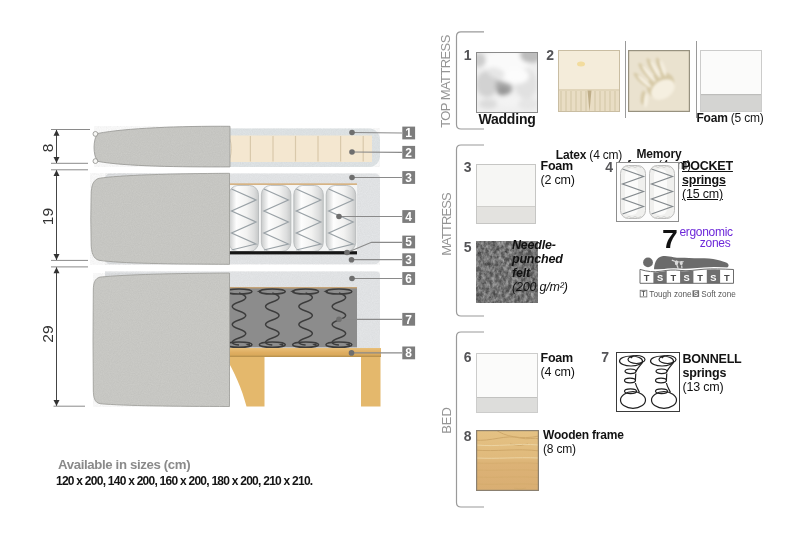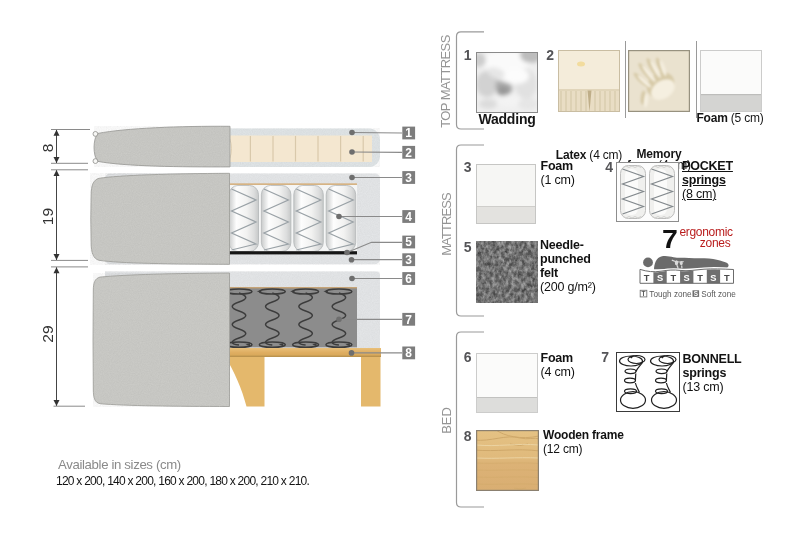--- a/index.html
+++ b/index.html
@@ -314,39 +314,39 @@
 
 <div class="abs" style="left:475.5px;top:163.5px;">
 <svg width="60" height="60" viewBox="0 0 60 60">
 <rect x="0" y="0" width="60" height="60" fill="#f6f6f4"></rect>
 <rect x="0" y="42" width="60" height="18" fill="#e3e2df"></rect>
 <rect x="0" y="42" width="60" height="1" fill="#cfcecb"></rect>
 <rect x="0.5" y="0.5" width="59" height="59" fill="none" stroke="#c6c6c4"></rect>
 </svg>
 </div>
 
-<div class="abs itm" style="left:540.5px;top:159.4px;">Foam<br><span class="rg">(1 cm)</span></div>
+<div class="abs itm" style="left:540.5px;top:159.4px;">Foam<br><span class="rg">(2 cm)</span></div>
 
 <div class="abs num" style="left:599px;top:159.5px;">4</div>
 
 <div class="abs" style="left:615.5px;top:162px;">
 <svg width="63" height="60" viewBox="0 0 63 60">
 <rect x="0.5" y="0.5" width="62" height="59" fill="#fdfdfd" stroke="#8d8d8d"></rect>
 <g id="pkl">
 <rect x="4.5" y="3.5" width="25" height="53" rx="8" fill="#f0f0ee" stroke="#bdbdbc"></rect>
 <rect x="9" y="7" width="13" height="46" rx="6" fill="#fbfbfa"></rect>
 <path d="M7,5.5 q3,-3 6,0 q3,-3 6,0 q3,-3 6,0" fill="none" stroke="#cfcfcd" stroke-width="1"></path>
 <path d="M7,54.5 q3,3 6,0 q3,3 6,0 q3,3 6,0" fill="none" stroke="#cfcfcd" stroke-width="1"></path>
 <path d="M6.5,7 L27.5,14.5 L6.5,22 L27.5,29.5 L6.5,37 L27.5,44.5 L6.5,52" fill="none" stroke="#83898d" stroke-width="1.2"></path>
 </g>
 <use href="#pkl" x="29"></use>
 </svg>
 </div>
 
-<div class="abs itm" style="left:682px;top:159.2px;text-decoration:underline;">POCKET<br>springs<br><span class="rg">(8 cm)</span></div>
+<div class="abs itm" style="left:682px;top:159.2px;text-decoration:underline;">POCKET<br>springs<br><span class="rg">(15 cm)</span></div>
 
 <div class="abs num" style="left:457.5px;top:239.5px;">5</div>
 
 <div class="abs" style="left:475.5px;top:241px;">
 <svg width="62" height="62" viewBox="0 0 62 62">
 <rect x="0" y="0" width="62" height="62" fill="#6d6d6d"></rect>
 <rect x="0" y="0" width="62" height="62" filter="url(#feltn2)"></rect>
 <rect x="0" y="0" width="62" height="62" filter="url(#feltn3)"></rect>
 <defs>
 <filter id="feltn2" x="0" y="0" width="100%" height="100%">
@@ -358,25 +358,25 @@
 <filter id="feltn3" x="0" y="0" width="100%" height="100%">
 <feTurbulence type="fractalNoise" baseFrequency="0.3 0.2" numOctaves="4" stitchTiles="stitch" seed="7" result="n"></feTurbulence>
 <feColorMatrix in="n" type="matrix" values="0 0 0 0 0  0 0 0 0 0  0 0 0 0 0  1.5 0 0 0 -0.5" result="na"></feColorMatrix>
 <feFlood flood-color="#bfbfbf" result="col"></feFlood>
 <feComposite in="col" in2="na" operator="in"></feComposite>
 </filter>
 </defs>
 </svg>
 </div>
 
-<div class="abs itm" style="left:540px;top:238px;">Needle-<br>punched<br>felt<br><span class="rg">(200 g/m²)</span></div>
+<div class="abs itm" style="left:512px;top:238px;font-style:italic;">Needle-<br>punched<br>felt<br><span class="rg">(200 g/m²)</span></div>
 
 <div class="abs" style="left:662px;top:226.5px;font-size:25px;line-height:25px;font-weight:bold;color:#111;transform:scaleX(1.14);transform-origin:left center;">7</div>
 
-<div class="abs" style="left:679.4px;top:226.9px;font-size:12px;color:#b91c1c;line-height:11.2px;width:51px;letter-spacing:-0.3px;">ergonomic<br><span style="display:block;text-align:right;">zones</span></div>
+<div class="abs" style="left:679.4px;top:226.9px;font-size:12px;color:#6d28d9;line-height:11.2px;width:51px;letter-spacing:-0.3px;">ergonomic<br><span style="display:block;text-align:right;">zones</span></div>
 
 <div class="abs" style="left:633px;top:246px;">
 <svg width="104" height="54" viewBox="0 0 104 54">
 <defs>
 <clipPath id="belowwave">
 <path d="M5,22.8 C14,25 21,25.8 28,24.6 C35,23.4 41,23 47,23.8 C55,24.8 63,23.2 71,22.6 C79,22.1 89,22.3 102,22.9 L102,39 L5,39 Z"></path>
 </clipPath>
 </defs>
 
 <g fill="#6f6f6f" clip-path="url(#belowwave)">
@@ -485,17 +485,17 @@
 <path d="M38,58 q6,2 12,0"></path>
 </g>
 <g stroke="#eed9ab" stroke-width="1" fill="none" opacity="0.8">
 <path d="M0,15 C22,17 40,13 63,15"></path>
 <path d="M0,28 C22,29 40,27 63,28"></path>
 </g>
 <rect x="0.6" y="0.6" width="61.8" height="59.8" fill="none" stroke="#8b8070" stroke-width="1.2"></rect>
 </svg>
 </div>
 
-<div class="abs itm" style="left:543px;top:428px;font-size:12px;">Wooden frame<br><span class="rg">(12 cm)</span></div>
-
-<div class="abs" style="left:58px;top:456.5px;font-size:13.2px;color:#8a8a8a;letter-spacing:-0.35px;">Available in sizes (cm)</div>
-
-<div class="abs" style="left:56px;top:474px;font-size:12px;font-weight:normal;color:#141414;letter-spacing:-0.75px;">120 x 200, 140 x 200, 160 x 200, 180 x 200, 210 x 210.</div>
+<div class="abs itm" style="left:543px;top:428px;font-size:12px;">Wooden frame<br><span class="rg">(8 cm)</span></div>
+
+<div class="abs" style="left:58px;top:456.5px;font-size:13.2px;color:#8a8a8a;letter-spacing:-0.35px;font-weight:bold;">Available in sizes (cm)</div>
+
+<div class="abs" style="left:56px;top:474px;font-size:12px;font-weight:bold;color:#141414;letter-spacing:-0.75px;">120 x 200, 140 x 200, 160 x 200, 180 x 200, 210 x 210.</div>
 
 </body></html>

